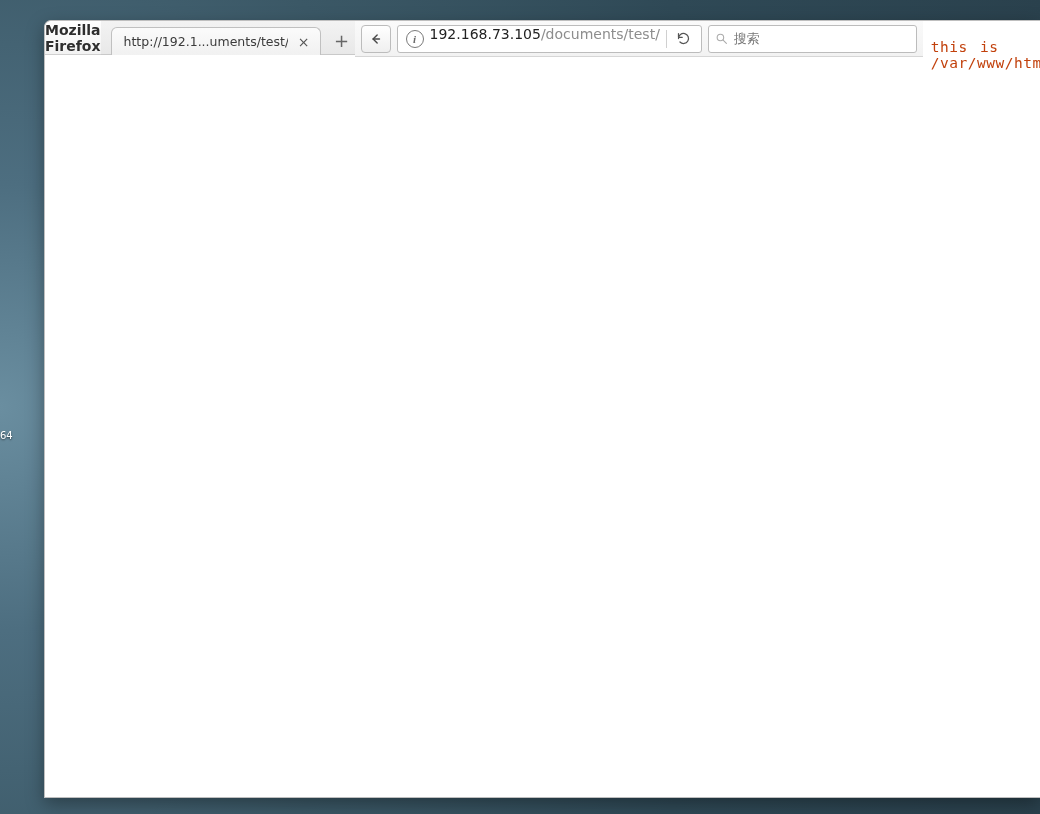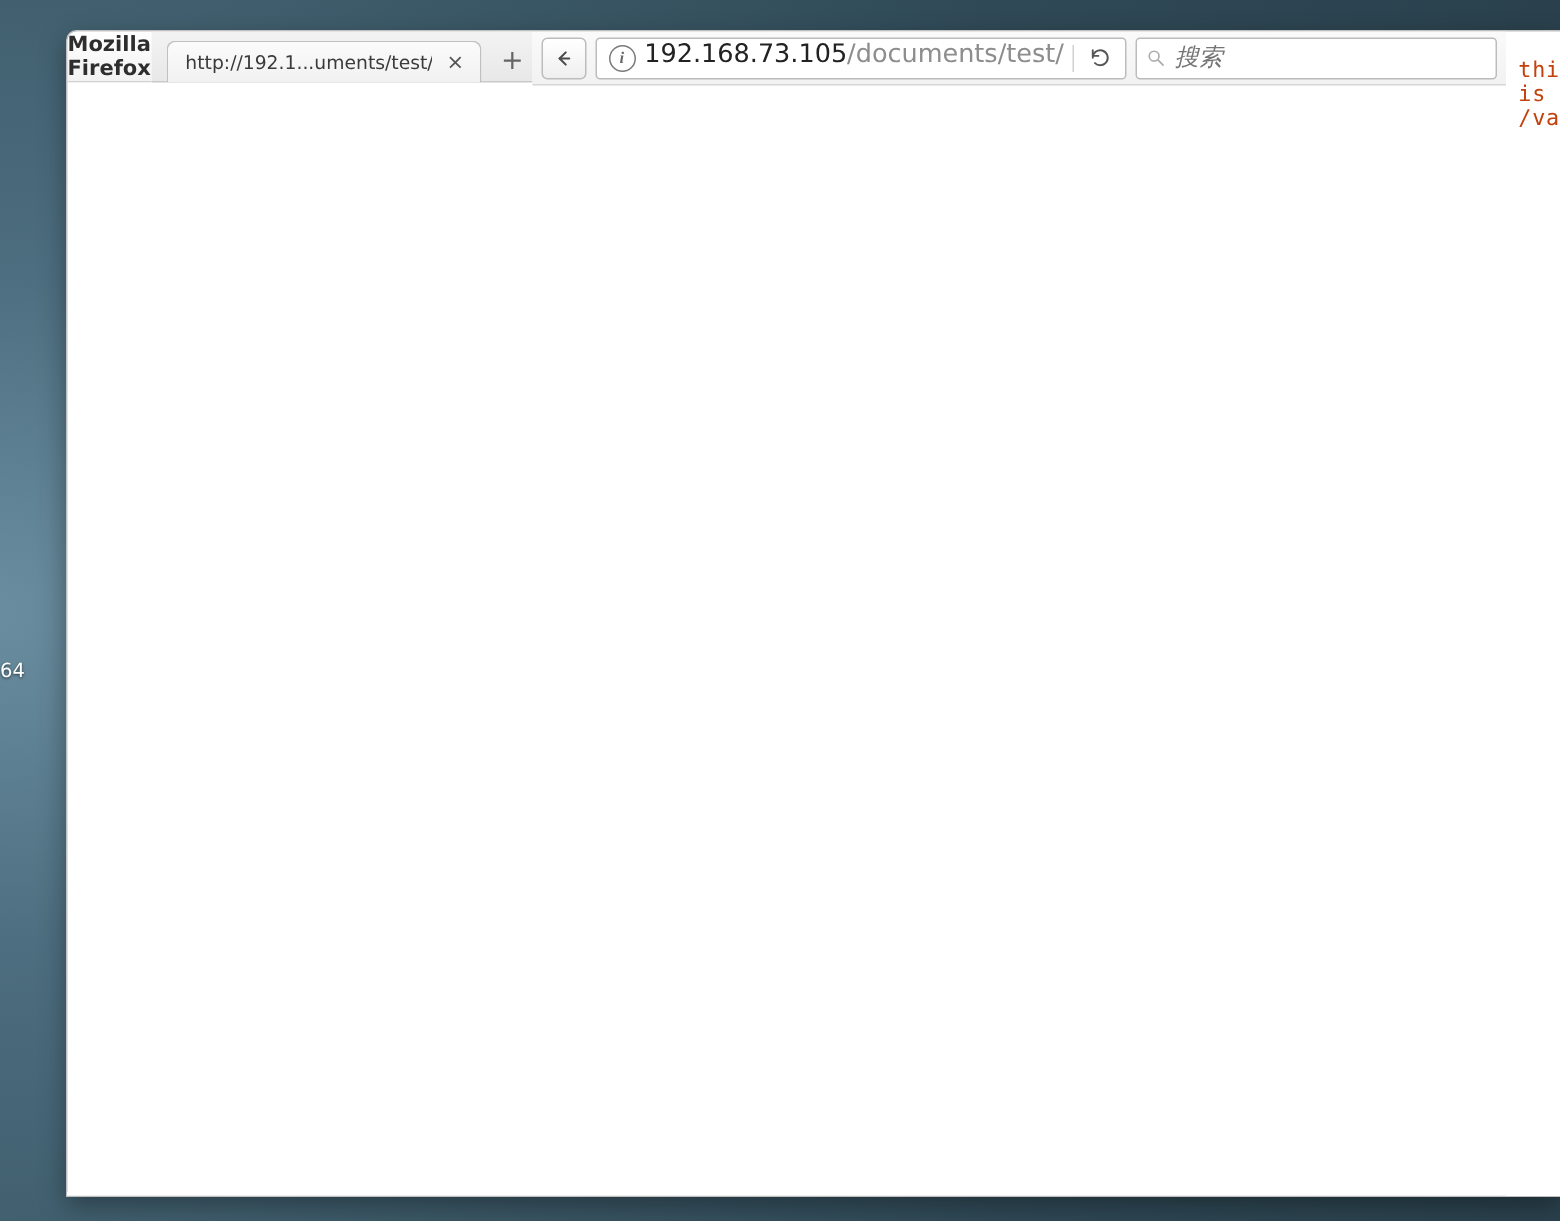--- a/index.html
+++ b/index.html
@@ -3,22 +3,22 @@
 <meta charset="utf-8">
 <style>
   * { box-sizing: border-box; margin: 0; padding: 0; }
   html, body { width: 1040px; height: 814px; overflow: hidden; font-family: "DejaVu Sans", "Cantarell", Arial, sans-serif; }
   .desktop {
     position: relative;
     width: 1040px; height: 814px;
     background: radial-gradient(circle at 0% 50%, #6a8ea0 0%, #4d6e80 20%, #3b5866 45%, #2f4956 70%, #2a414d 100%);
   }
   .label64 {
-    position: absolute; left: 0; top: 440px;
-    color: #ffffff; font-size: 13px; text-shadow: 0 1px 2px rgba(0,0,0,0.6);
+    position: absolute; left: 0; top: 430px;
+    color: #ffffff; font-size: 10px; text-shadow: 0 1px 2px rgba(0,0,0,0.6);
   }
   .window {
     position: absolute; left: 44px; top: 20px; right: 0; bottom: 16px;
     background: #ffffff;
     border-top-left-radius: 7px;
     box-shadow: 0 6px 18px rgba(0,0,0,0.35);
     display: flex; flex-direction: row;
     overflow: hidden;
     border: 1px solid #bfbfbf; border-right: none;
   }
@@ -83,40 +83,40 @@
   }
   .urlbar {
     flex: 1 1 auto; height: 28px;
     border: 1px solid #bcbcbc; border-radius: 3px;
     background: #ffffff;
     display: flex; align-items: center;
     padding: 0 6px 0 6px; gap: 6px; min-width: 0;
   }
   .urlfield {
     flex: 1 1 auto; border: none; outline: none;
-    font-size: 17px; height: 100%; background: transparent;
+    font-size: 14px; height: 100%; background: transparent;
     color: #333; min-width: 0; text-align: center;
   }
   .url-host { color: #222; }
   .url-path { color: #8d8d8d; }
   .urlsep { width:1px; height:18px; background:#d0d0d0; }
   .reloadbtn {
     width: 22px; height: 22px; display:flex; align-items:center; justify-content:center;
     cursor: pointer; color:#555;
   }
   .searchbar {
     flex: 0 0 186px; height: 28px;
     border: 1px solid #bcbcbc; border-radius: 3px;
     background: #ffffff;
     display: flex; align-items: center; padding: 0 6px; gap: 6px;
   }
   .searchbar svg { width: 13px; height: 13px; opacity: .55; }
   .searchinput {
-    flex: 1 1 auto; border:none; outline:none; font-size: 16px;
-    background: transparent; color:#333;font-style:italic;
+    flex: 1 1 auto; border:none; outline:none; font-size: 13px;
+    background: transparent; color:#333;
   }
   .content {
     flex: 1 1 auto; background: #ffffff; overflow: auto;
     padding: 18px 8px; font-family: "DejaVu Sans Mono", monospace;
     font-size: 14.5px; color:#c2410c; letter-spacing: .5px; word-spacing: 3px;
   }
   .watermark {
     position: absolute; right: 8px; bottom: 12px;
     font-size: 15px; color: rgba(130,130,130,0.55);
     pointer-events: none; white-space: nowrap;

